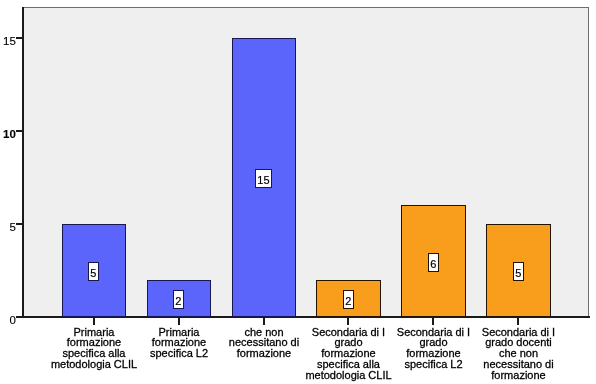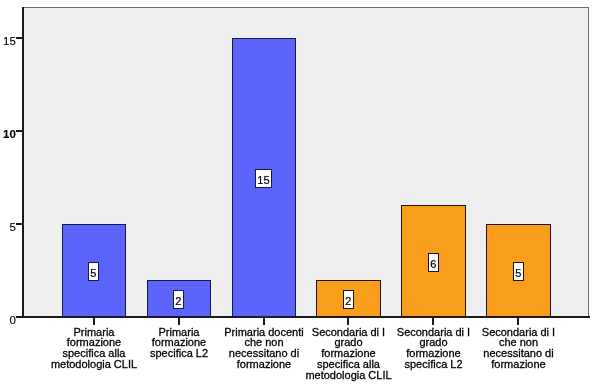--- a/index.html
+++ b/index.html
@@ -75,39 +75,39 @@
         <div>formazione</div>
         <div>specifica alla</div>
         <div>metodologia CLIL</div>
       </div>
     <div class="xlabel" style="left: 124px;">
         <div>Primaria</div>
         <div>formazione</div>
         <div>specifica L2</div>
       </div>
     <div class="xlabel" style="left: 209px;">
-        <div>Primaria docenti</div>
         <div>che non</div>
         <div>necessitano di</div>
         <div>formazione</div>
       </div>
     <div class="xlabel" style="left: 293.5px;">
         <div>Secondaria di I</div>
         <div>grado</div>
         <div>formazione</div>
         <div>specifica alla</div>
         <div>metodologia CLIL</div>
       </div>
     <div class="xlabel" style="left: 378.5px;">
         <div>Secondaria di I</div>
         <div>grado</div>
         <div>formazione</div>
         <div>specifica L2</div>
       </div>
     <div class="xlabel" style="left: 463.5px;">
         <div>Secondaria di I</div>
+        <div>grado docenti</div>
         <div>che non</div>
         <div>necessitano di</div>
         <div>formazione</div>
       </div>
   </div>
 
 </div>
 
 </body></html>

